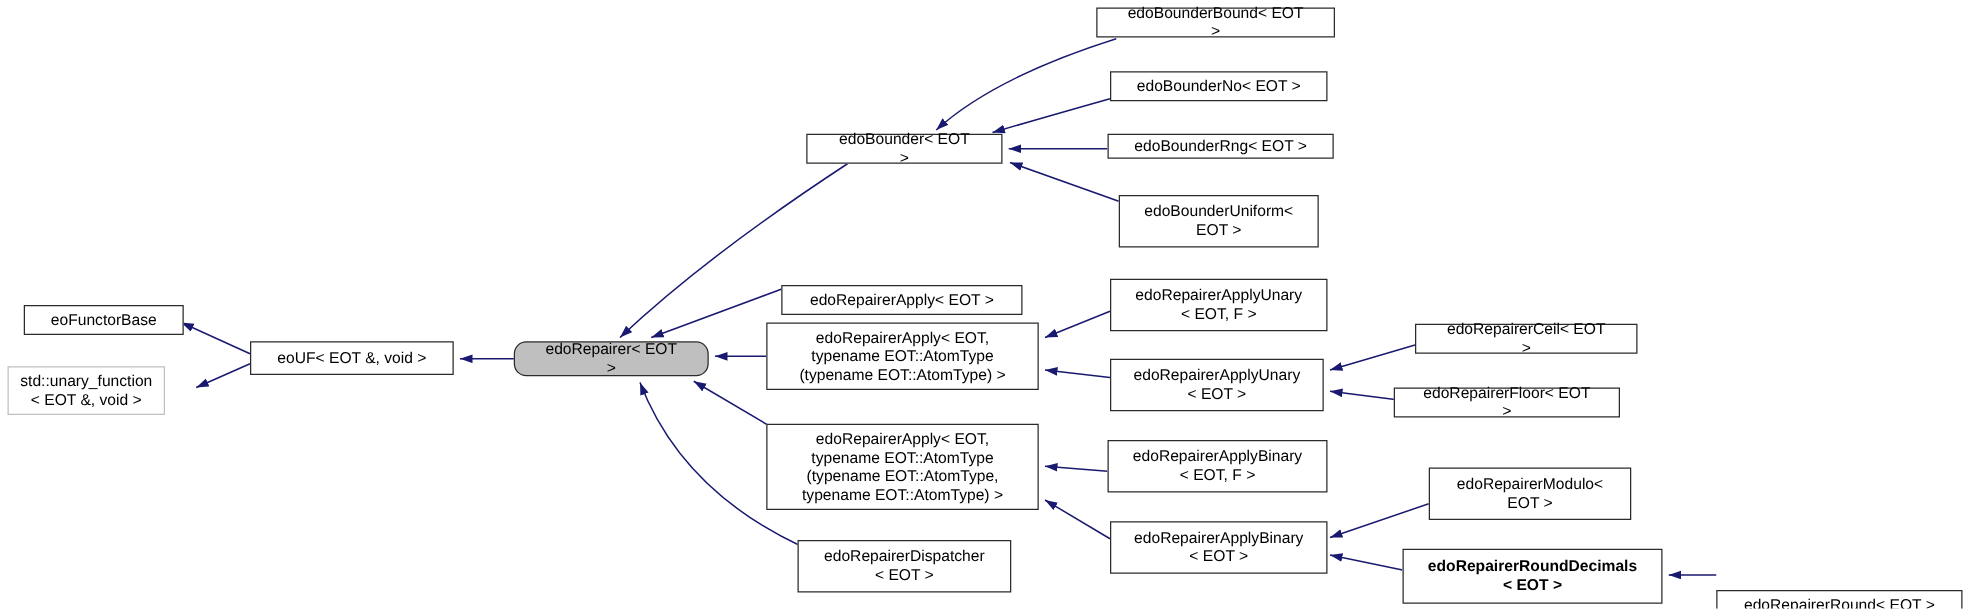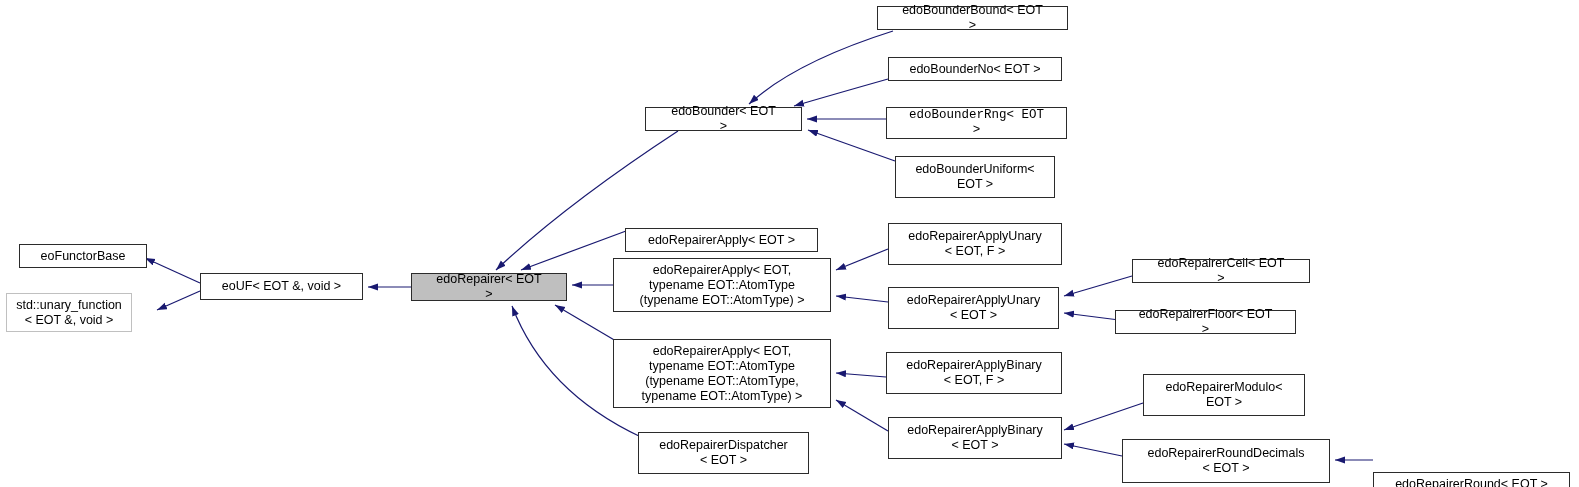--- a/index.html
+++ b/index.html
@@ -26,21 +26,21 @@
     box-sizing:border-box;
     display:flex;align-items:center;justify-content:center;
     text-align:center;
     background:var(--node-bg);
     border:1px solid var(--node-border);
     color:var(--text);
     font-size:12.5px;line-height:15px;
     white-space:pre-line;
     padding:1px 20px;
   }
-  .node.highlight{background:var(--highlight-bg);}
+  .node.highlight{background:var(--highlight-bg);border-radius:10px;}
   .node.external{border-color:var(--external-border);}
 </style>
 </head>
 <body>
 
 <div id="canvas">
 
   <svg id="edges" viewBox="0 0 1579 487" xmlns="http://www.w3.org/2000/svg">
     <defs>
       <marker id="arrowhead" markerWidth="11" markerHeight="8" refX="10" refY="3.5" orient="auto" markerUnits="userSpaceOnUse">
@@ -71,21 +71,21 @@
   </svg>
 
   <div class="node" style="left:19px;top:244px;width:128px;height:24px;">eoFunctorBase</div>
   <div class="node external" style="left:6px;top:293px;width:126px;height:39px;">std::unary_function
 &lt; EOT &amp;, void &gt;</div>
   <div class="node" style="left:200px;top:273px;width:163px;height:27px;">eoUF&lt; EOT &amp;, void &gt;</div>
   <div class="node highlight" style="left:411px;top:273px;width:156px;height:28px;">edoRepairer&lt; EOT &gt;</div>
   <div class="node" style="left:645px;top:107px;width:157px;height:24px;">edoBounder&lt; EOT &gt;</div>
   <div class="node" style="left:877px;top:6px;width:191px;height:24px;">edoBounderBound&lt; EOT &gt;</div>
   <div class="node" style="left:888px;top:57px;width:174px;height:24px;">edoBounderNo&lt; EOT &gt;</div>
-  <div class="node" style="left:886px;top:107px;width:181px;height:32px;font-family:Liberation Mono, monospace;">edoBounderRng&lt; EOT &gt;</div>
+  <div class="node" style="left:886px;top:107px;width:181px;height:20px;">edoBounderRng&lt; EOT &gt;</div>
   <div class="node" style="left:895px;top:156px;width:160px;height:42px;">edoBounderUniform&lt;
 EOT &gt;</div>
   <div class="node" style="left:625px;top:208px;width:193px;height:24px;margin-top:20px;">edoRepairerApply&lt; EOT &gt;</div>
   <div class="node" style="left:613px;top:258px;width:218px;height:54px;">edoRepairerApply&lt; EOT,
 typename EOT::AtomType
 (typename EOT::AtomType) &gt;</div>
   <div class="node" style="left:613px;top:339px;width:218px;height:69px;">edoRepairerApply&lt; EOT,
 typename EOT::AtomType
 (typename EOT::AtomType,
 typename EOT::AtomType) &gt;</div>
@@ -96,17 +96,17 @@
   <div class="node" style="left:888px;top:287px;width:171px;height:42px;">edoRepairerApplyUnary
 &lt; EOT &gt;</div>
   <div class="node" style="left:1132px;top:259px;width:178px;height:24px;">edoRepairerCeil&lt; EOT &gt;</div>
   <div class="node" style="left:1115px;top:310px;width:181px;height:24px;">edoRepairerFloor&lt; EOT &gt;</div>
   <div class="node" style="left:886px;top:352px;width:176px;height:42px;">edoRepairerApplyBinary
 &lt; EOT, F &gt;</div>
   <div class="node" style="left:888px;top:417px;width:174px;height:42px;">edoRepairerApplyBinary
 &lt; EOT &gt;</div>
   <div class="node" style="left:1143px;top:374px;width:162px;height:42px;">edoRepairerModulo&lt;
 EOT &gt;</div>
-  <div class="node" style="left:1122px;top:439px;width:208px;height:44px;">edoRepairerRoundDecimals
+  <div class="node" style="left:1122px;top:439px;width:208px;height:44px;font-weight:bold;">edoRepairerRoundDecimals
 &lt; EOT &gt;</div>
   <div class="node" style="left:1373px;top:448px;width:197px;height:24px;margin-top:24px;">edoRepairerRound&lt; EOT &gt;</div>
 
 </div>
 
 </body></html>

